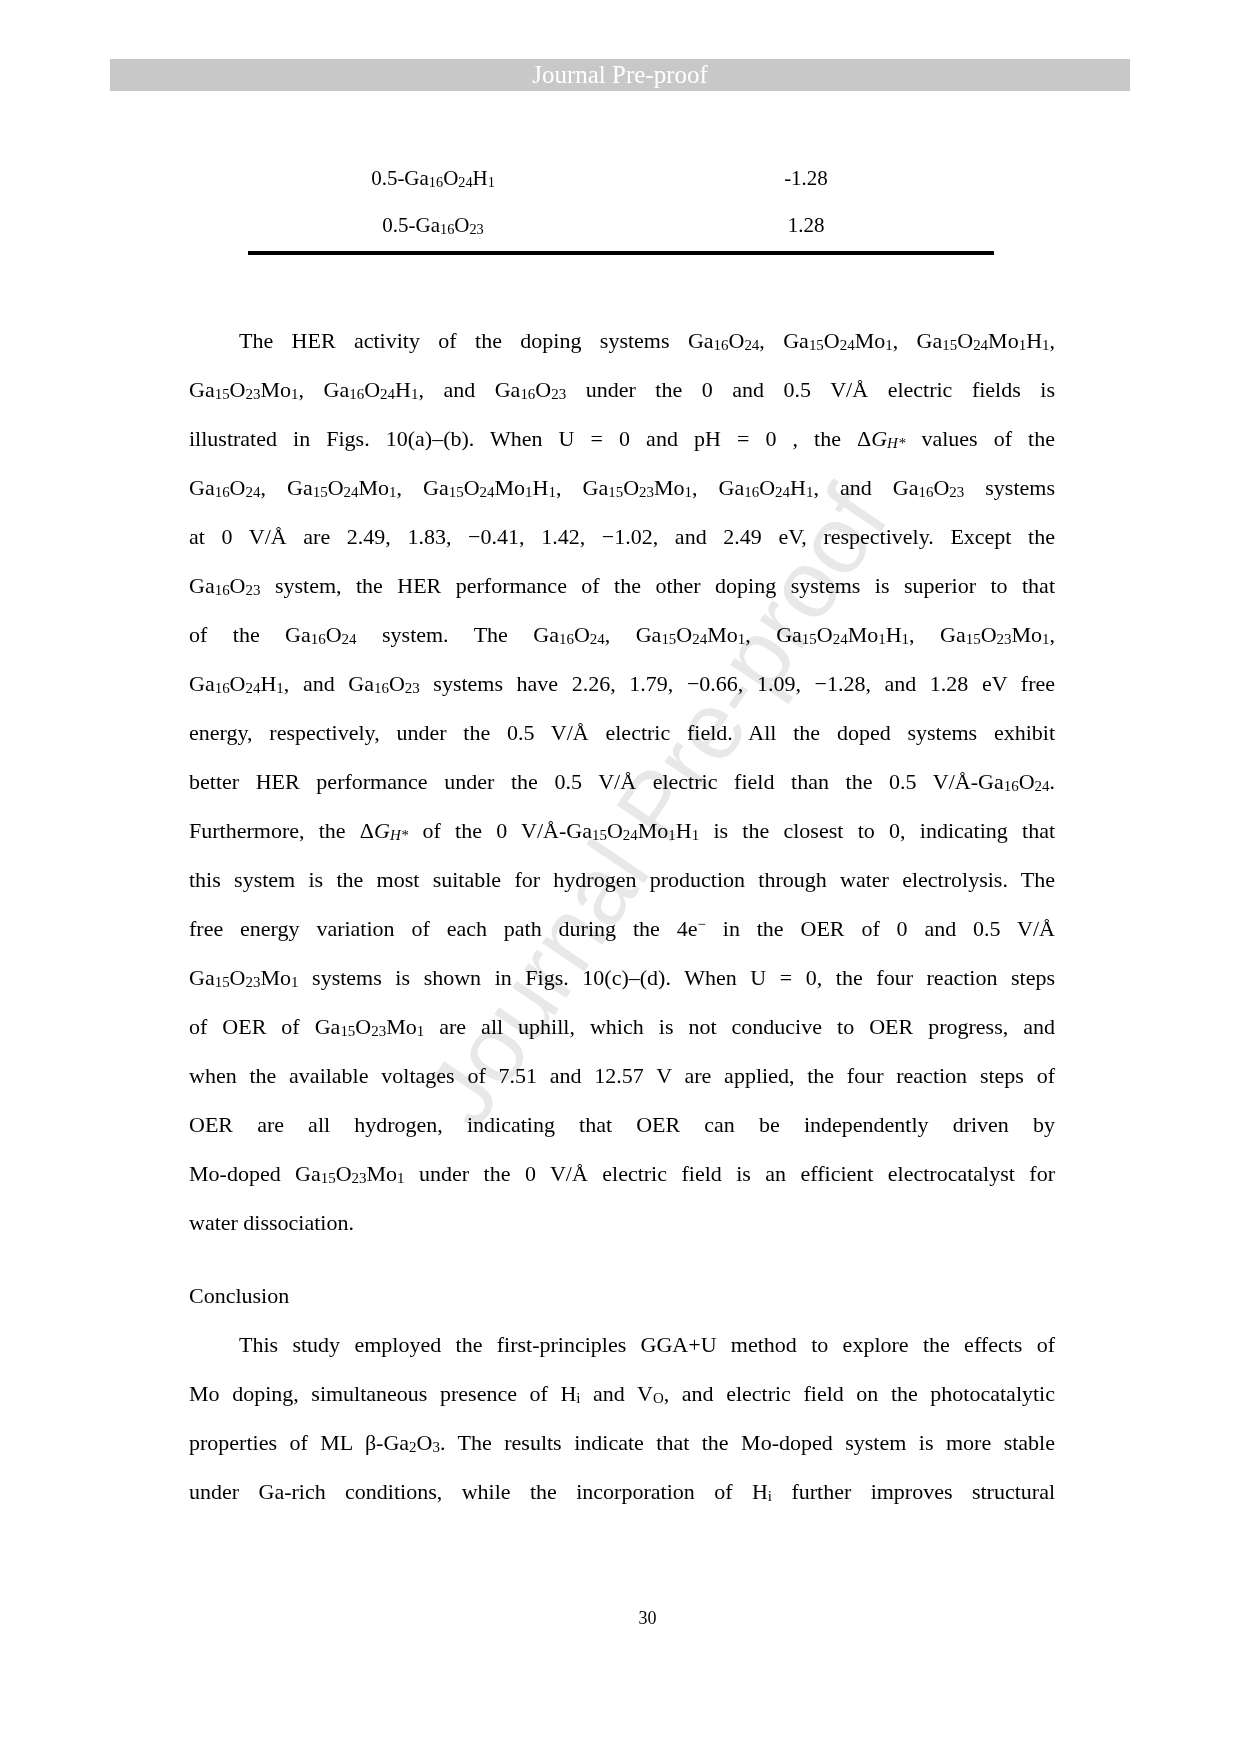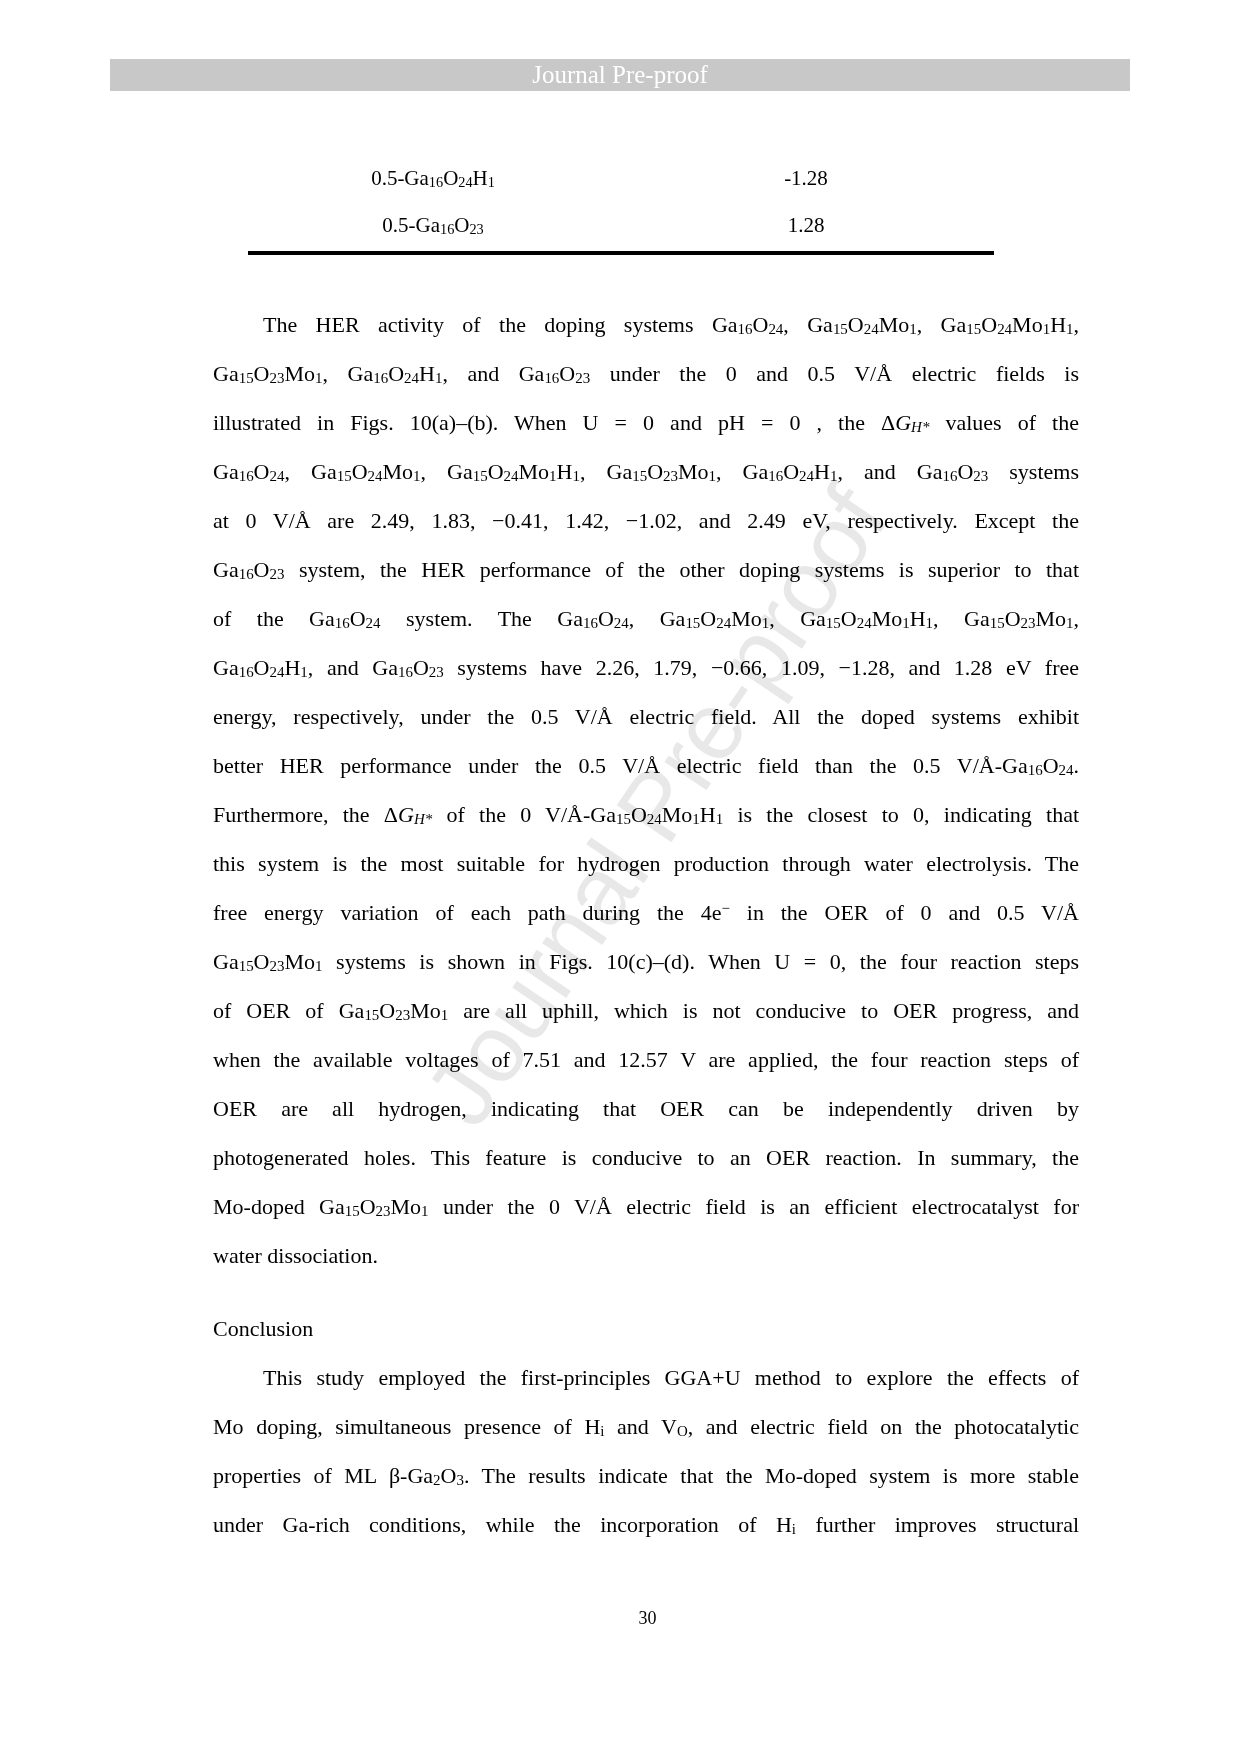--- a/index.html
+++ b/index.html
@@ -6,21 +6,21 @@
   body { width: 1241px; height: 1754px; position: relative; overflow: hidden;
          font-family: "Liberation Serif", "DejaVu Serif", serif; color: #000; }
   .banner { position: absolute; left: 110px; top: 59px; width: 1020px; height: 32px;
             background: #c8c8c8; text-align: center; }
   .banner span { color: #ffffff; font-size: 25px; line-height: 32px; }
   .tbl { position: absolute; left: 248px; top: 155px; width: 746px; }
   .tbl .row { display: flex; height: 47px; align-items: center; font-size: 21px; }
   .tbl .cell1 { width: 370px; text-align: center; }
   .tbl .cell2 { width: 376px; text-align: center; }
   .tbl .rule { height: 4px; background: #000; margin-top: 2px; }
-  .body { position: absolute; left: 189px; top: 300px; width: 866px; font-size: 22px; margin-left: 24px; }
+  .body { position: absolute; left: 189px; top: 316px; width: 866px; font-size: 22px; }
   .line { height: 49px; line-height: 49px; white-space: nowrap; text-align: justify; text-align-last: justify; }
   .line.last { text-align-last: left; }
   .line.indent { padding-left: 50px; }
   sub { font-size: 0.68em; vertical-align: -0.15em; line-height: 0; }
   sup { font-size: 0.68em; vertical-align: 0.45em; line-height: 0; }
   .heading { font-weight: normal; font-size: 22px; height: 49px; line-height: 49px; margin-top: 24px; }
   .pagenum { position: absolute; left: 0; width: 1241px; top: 1608px; text-align: center; font-size: 18px; padding-left: 27px; }
   .watermark { position: absolute; left: 290px; top: 760px; width: 720px; text-align: center;
                font-family: "Liberation Sans", "DejaVu Sans", sans-serif; font-size: 96px;
                color: rgba(0,0,0,0.09); transform: rotate(-56deg); transform-origin: center;
@@ -59,21 +59,20 @@
       <div class="line">Ga<sub>16</sub>O<sub>24</sub>H<sub>1</sub>, and Ga<sub>16</sub>O<sub>23</sub> systems have 2.26, 1.79, −0.66, 1.09, −1.28, and 1.28 eV free</div>
       <div class="line">energy, respectively, under the 0.5 V/Å electric field. All the doped systems exhibit</div>
       <div class="line">better HER performance under the 0.5 V/Å electric field than the 0.5 V/Å-Ga<sub>16</sub>O<sub>24</sub>.</div>
       <div class="line">Furthermore, the  Δ<i>G</i><sub style="font-style: italic;">H*</sub>  of the 0 V/Å-Ga<sub>15</sub>O<sub>24</sub>Mo<sub>1</sub>H<sub>1</sub> is the closest to 0, indicating that</div>
       <div class="line">this system is the most suitable for hydrogen production through water electrolysis. The</div>
       <div class="line">free energy variation of each path during the 4e<sup>−</sup> in the OER of 0 and 0.5 V/Å</div>
       <div class="line">Ga<sub>15</sub>O<sub>23</sub>Mo<sub>1</sub> systems is shown in Figs. 10(c)–(d). When U = 0, the four reaction steps</div>
       <div class="line">of OER of Ga<sub>15</sub>O<sub>23</sub>Mo<sub>1</sub> are all uphill, which is not conducive to OER progress, and</div>
       <div class="line">when the available voltages of 7.51 and 12.57 V are applied, the four reaction steps of</div>
       <div class="line">OER are all hydrogen, indicating that OER can be independently driven by</div>
-      <div class="line">photogenerated holes. This feature is conducive to an OER reaction. In summary, the</div>
       <div class="line">Mo-doped Ga<sub>15</sub>O<sub>23</sub>Mo<sub>1</sub> under the 0 V/Å electric field is an efficient electrocatalyst for</div>
       <div class="line last">water dissociation.</div>
     </div>
   <div class="heading">Conclusion</div>
   <div>
       <div class="line indent">This study employed the first-principles GGA+U method to explore the effects of</div>
       <div class="line">Mo doping, simultaneous presence of H<sub>i</sub> and V<sub>O</sub>, and electric field on the photocatalytic</div>
       <div class="line">properties of ML β-Ga<sub>2</sub>O<sub>3</sub>. The results indicate that the Mo-doped system is more stable</div>
       <div class="line">under Ga-rich conditions, while the incorporation of H<sub>i</sub> further improves structural</div>
     </div>

